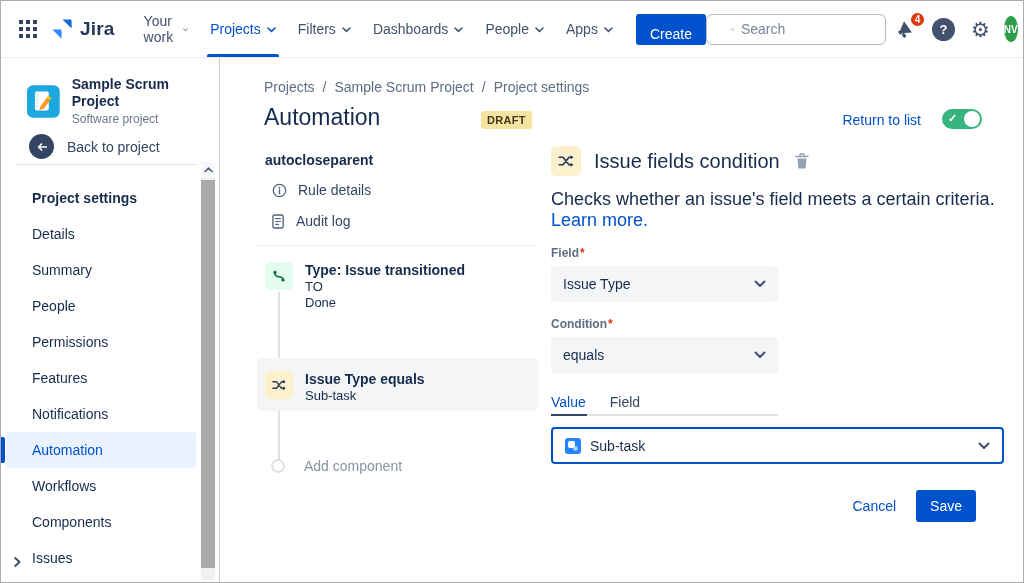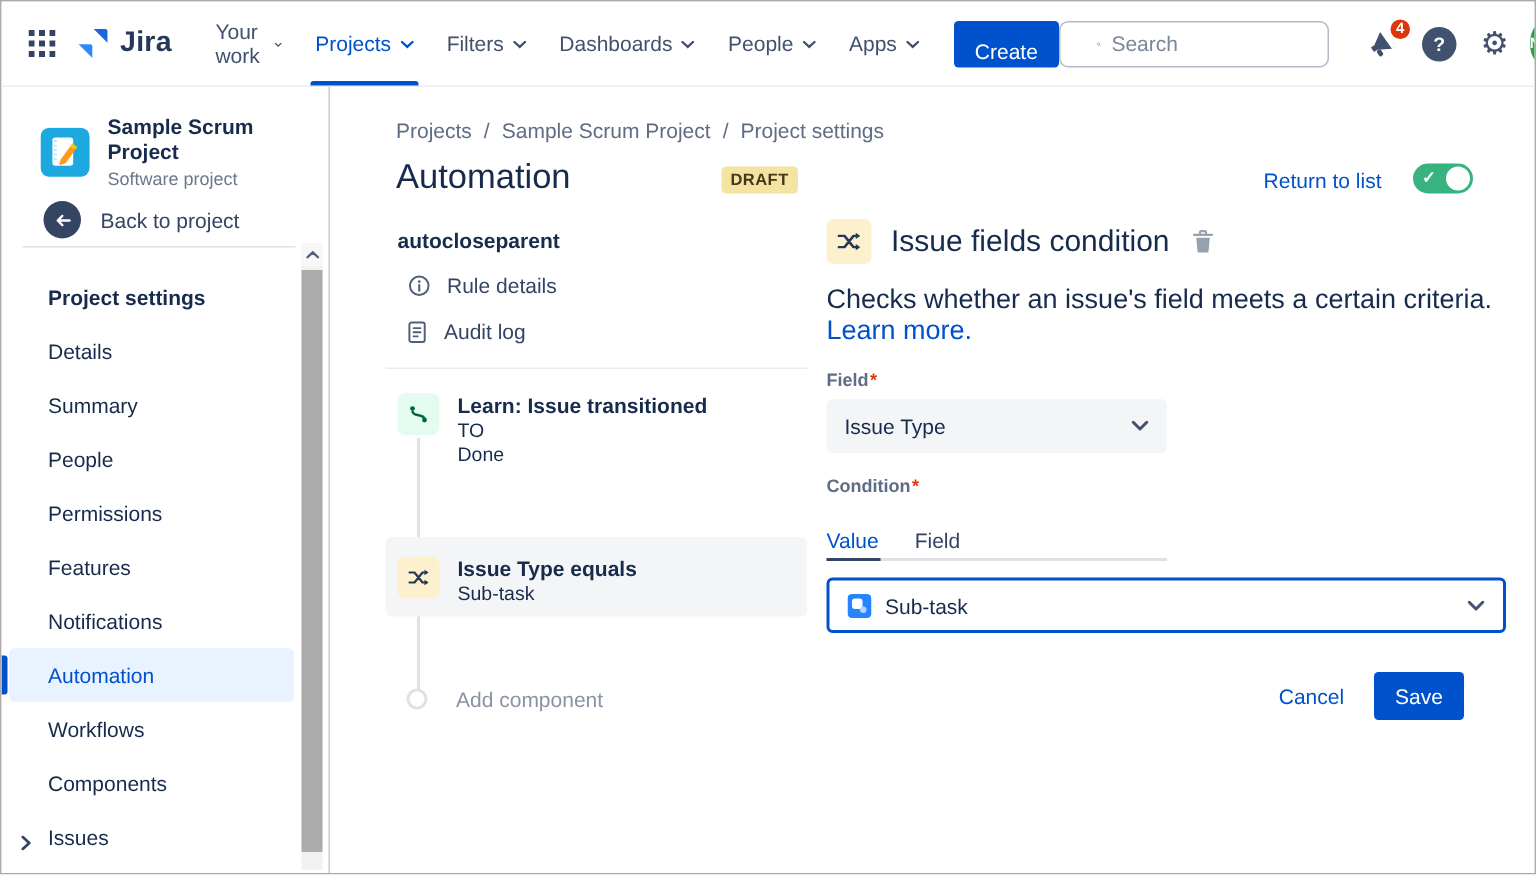--- a/index.html
+++ b/index.html
@@ -16,21 +16,21 @@
   .nav-item { position:relative; height:56px; display:flex; align-items:center; gap:6px; padding:0 11px;
               font-size:14px; font-weight:500; color:#42526E; cursor:pointer; }
   .nav-item svg { margin-top:2px; }
   .nav-item.active { color:var(--accent,#0052CC); }
   .nav-item.active::after { content:""; position:absolute; left:8px; right:8px; bottom:0; height:3px;
               background:var(--accent,#0052CC); border-radius:2px 2px 0 0; }
   .create-btn { margin-left:12px; height:31px; padding:12px 14px; background:var(--accent,#0052CC); color:#fff;
               font-size:14px; font-weight:500; border:none; border-radius:3px; cursor:pointer; }
   .nav-spacer { flex:1; }
   .searchbox { display:flex; align-items:center; gap:7px; width:180px; height:31px; border:1px solid #B3BAC5;
-              border-radius:6px; padding:0 24px; margin-right:16px; background:#fff; }
+              border-radius:6px; padding:0 24px; background:#fff; }
   .searchbox input { border:none; outline:none; width:120px; font-size:14px; color:#172B4D; background:transparent; }
   .searchbox input::placeholder { color:#7A869A; }
   .navicon { position:relative; margin:0 8px; display:flex; align-items:center; justify-content:center; cursor:pointer; }
   .nbadge { position:absolute; top:-7px; right:-10px; min-width:17px; height:17px; border-radius:9px;
             background:var(--red,#DE350B); color:#fff; font-size:10px; font-weight:700;
             display:flex; align-items:center; justify-content:center; border:2px solid #fff; padding:0 3px; }
   .help-circle { width:23px; height:23px; border-radius:50%; background:#42526E; color:#fff; font-size:13px;
             font-weight:700; display:flex; align-items:center; justify-content:center; }
   .avatar { width:26px; height:26px; border-radius:50%; background:var(--avatarGreen,#2E9E49); color:#fff;
             font-size:10px; font-weight:700; display:flex; align-items:center; justify-content:center; margin-left:6px; }
@@ -328,21 +328,21 @@
 
       <div class="step step-1">
         <div class="step-icon icon-green-bg">
           <svg width="16" height="16" viewBox="0 0 20 20">
             <circle cx="5" cy="5.5" r="2" fill="#006644"></circle>
             <path d="M5 7.5 C5 13 15 9 15 14.5" stroke="#006644" stroke-width="2" fill="none"></path>
             <circle cx="15" cy="15" r="2" fill="#006644"></circle>
           </svg>
         </div>
         <div>
-          <div class="step-title">Learn: Issue transitioned</div>
+          <div class="step-title">Type: Issue transitioned</div>
           <div class="step-sub">TO</div>
           <div class="step-sub">Done</div>
         </div>
       </div>
 
       <div class="step step-2">
         <div class="step-icon icon-yellow-bg">
           <svg width="16" height="16" viewBox="0 0 24 24">
             <path d="M3 7 h5 l8 10 h4 M3 17 h5 l8 -10 h4" stroke="#253858" stroke-width="2.2" fill="none" stroke-linecap="round" stroke-linejoin="round"></path>
             <path d="M18 4.2 L22 7 L18 9.8 z M18 14.2 L22 17 L18 19.8 z" fill="#253858"></path>
@@ -389,20 +389,27 @@
         <span>Issue Type</span>
         <span class="grow"></span>
         <svg width="12" height="8" viewBox="0 0 12 8">
             <path d="M1.5 1.5 L6 6 L10.5 1.5" stroke="#42526E" stroke-width="2" fill="none" stroke-linecap="round" stroke-linejoin="round"></path>
           </svg>
       </div>
 
       <div class="field-label">
         <span>Condition</span><span class="req">*</span>
       </div>
+      <div class="select">
+        <span>equals</span>
+        <span class="grow"></span>
+        <svg width="12" height="8" viewBox="0 0 12 8">
+            <path d="M1.5 1.5 L6 6 L10.5 1.5" stroke="#42526E" stroke-width="2" fill="none" stroke-linecap="round" stroke-linejoin="round"></path>
+          </svg>
+      </div>
 
       <div class="tabs">
         <div class="tab-row">
           <div class="tab active">Value</div>
           <div class="tab">Field</div>
         </div>
         <div class="tab-underline"></div>
         <div class="tab-underline-active"></div>
       </div>
 

